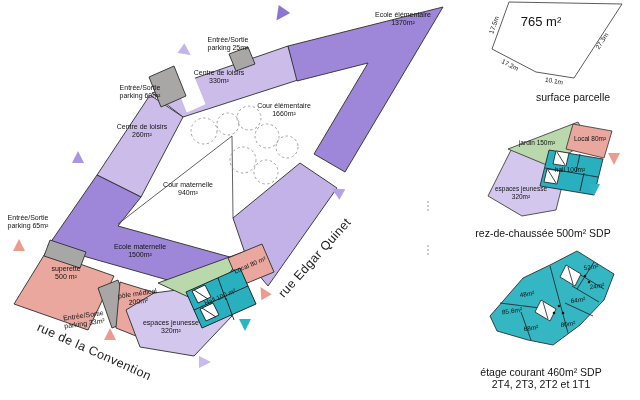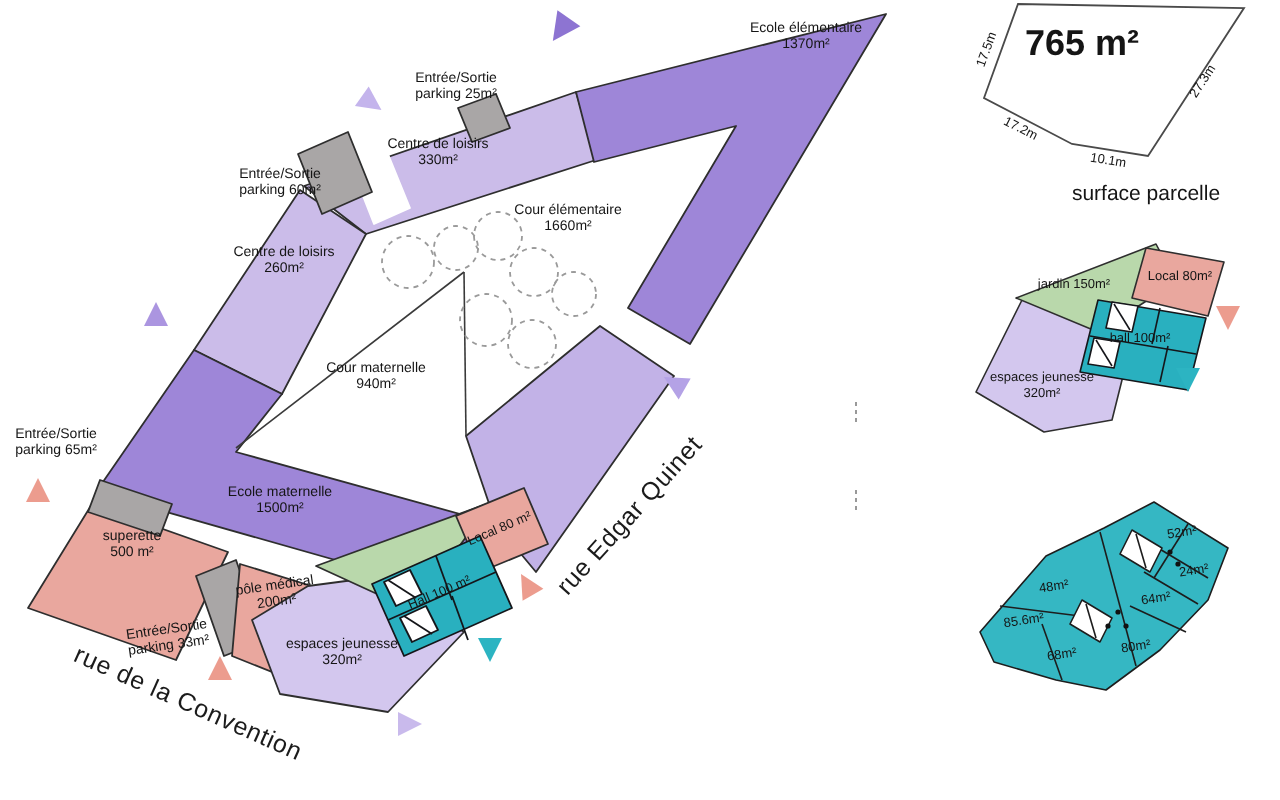--- a/index.html
+++ b/index.html
@@ -5,21 +5,21 @@
   html,body{margin:0;padding:0;background:#fff}
   .stage{position:relative;width:640px;height:400px;background:#fff;overflow:hidden;
          font-family:"Liberation Sans",sans-serif;color:#141414}
   .stage svg{position:absolute;left:0;top:0}
   .lbl{position:absolute;transform:translate(-50%,-50%) rotate(var(--r,0deg));
        text-align:center;line-height:1.18;white-space:nowrap;color:#151515}
   .lbl span{display:block}
   .s65{font-size:6.5px}
   .s7{font-size:7px}
   .s11{font-size:10.5px}
-  .big{font-size:18px;font-weight:700}
+  .big{font-size:13px;font-weight:400}
   .street{font-size:12.5px;color:#1b1b1b;letter-spacing:.4px}
 </style>
 </head>
 <body>
 
 <div class="stage">
 <svg width="640" height="400" viewBox="0 0 640 400">
   <g stroke="#2e2e2e" stroke-width="0.9" stroke-linejoin="round">
 
     <polygon fill="#cbbce9" points="152,93 288,46 298,80 183,117"></polygon>
@@ -218,20 +218,23 @@
 <div class="lbl s65" style="left:590px;top:139px">
   <span>Local 80m²</span>
 </div>
 <div class="lbl s65" style="left:570px;top:170px">
   <span>hall 100m²</span>
 </div>
 <div class="lbl s65" style="left:521px;top:193px">
   <span>espaces jeunesse</span>
   <span>320m²</span>
 </div>
+<div class="lbl s11" style="left:543px;top:233px">
+  <span>rez-de-chaussée 500m² SDP</span>
+</div>
 
 <div class="lbl s65" style="left:591px;top:267px;--r:-8deg">
       <span>52m²</span>
     </div>
 <div class="lbl s65" style="left:597px;top:286px;--r:-8deg">
       <span>24m²</span>
     </div>
 <div class="lbl s65" style="left:527px;top:294px;--r:-8deg">
       <span>48m²</span>
     </div>
@@ -241,14 +244,16 @@
 <div class="lbl s65" style="left:512px;top:311px;--r:-8deg">
       <span>85.6m²</span>
     </div>
 <div class="lbl s65" style="left:531px;top:328px;--r:-8deg">
       <span>68m²</span>
     </div>
 <div class="lbl s65" style="left:568px;top:324px;--r:-8deg">
       <span>80m²</span>
     </div>
 <div class="lbl s11" style="left:541px;top:378px">
+  <span>étage courant 460m² SDP</span>
+  <span>2T4, 2T3, 2T2 et 1T1</span>
 </div>
 </div>
 
 </body></html>

